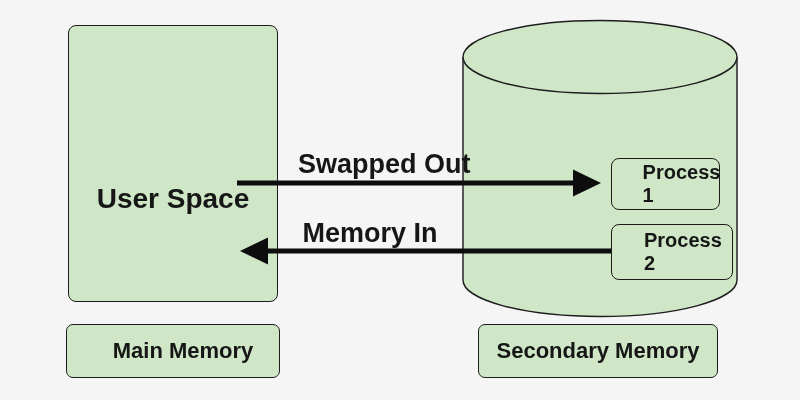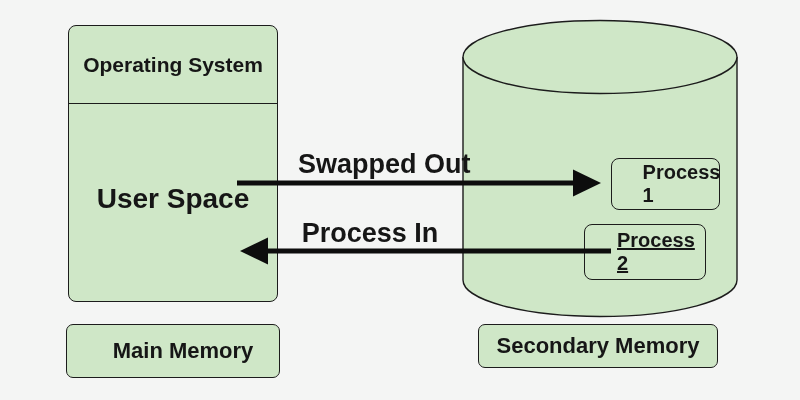--- a/index.html
+++ b/index.html
@@ -54,21 +54,21 @@
     position: absolute;
     background: var(--shape-fill);
     border: 1.4px solid var(--border);
     border-radius: 8px;
     display: flex; align-items: center; justify-content: center;
     font-size: 20px; font-weight: bold;
     z-index: 2;
     padding-left: 32px;
   }
   .process-1 { left: 611px; top: 158px; width: 109px; height: 52px; }
-  .process-2 { left: 584px; top: 224px; width: 122px; height: 56px; text-decoration: underline; }
+  .process-2 { left: 611px; top: 224px; width: 122px; height: 56px; }
 
   
   .arrow-label {
     position: absolute;
     font-size: 27px; font-weight: bold;
     text-align: center;
     z-index: 4;
     white-space: nowrap;
   }
   .swapped-out-label { left: 298px; top: 149px; width: 146px; }
@@ -78,36 +78,33 @@
   .caption-box {
     position: absolute;
     background: var(--shape-fill);
     border: 1.6px solid var(--border);
     border-radius: 7px;
     display: flex; align-items: center; justify-content: center;
     font-size: 22px; font-weight: bold;
     z-index: 2;
   }
   .main-memory-caption { left: 66px; top: 324px; width: 214px; height: 54px; padding-left: 20px; }
-  .secondary-memory-caption { left: 478px; top: 324px; width: 240px; height: 44px; }
+  .secondary-memory-caption { left: 478px; top: 324px; width: 240px; height: 54px; }
 </style>
 </head>
 <body>
 
 <div class="stage">
 
   <svg class="layer z1" width="800" height="400" viewBox="0 0 800 400">
     <path d="M463 57 V 280 A 137 36.5 0 0 0 737 280 V 57" fill="var(--shape-fill)" stroke="var(--border)" stroke-width="1.4"></path>
     <ellipse cx="600" cy="57" rx="137" ry="36.5" fill="var(--shape-fill)" stroke="var(--border)" stroke-width="1.4"></ellipse>
   </svg>
 
   <div class="main-box">
-    <div class="os-section">
-      <span>Operating System</span>
-    </div>
     <div class="user-space-label">User Space</div>
   </div>
 
   <div class="process-box process-1">
     <span>Process 1</span>
   </div>
   <div class="process-box process-2">
     <span>Process 2</span>
   </div>
 
@@ -116,21 +113,21 @@
       <path d="M237 183 H 575" stroke="var(--arrow)" stroke-width="5" fill="none"></path>
       <path d="M601 183 L 573 169.5 L 573 196.5 Z" fill="var(--arrow)"></path>
     </g>
     <g>
       <path d="M611 251 H 266" stroke="var(--arrow)" stroke-width="5" fill="none"></path>
       <path d="M240 251 L 268 237.5 L 268 264.5 Z" fill="var(--arrow)"></path>
     </g>
   </svg>
 
   <div class="arrow-label swapped-out-label">Swapped Out</div>
-  <div class="arrow-label swapped-in-label">Process In</div>
+  <div class="arrow-label swapped-in-label">Memory In</div>
 
   <div class="caption-box main-memory-caption">
     <span>Main Memory</span>
   </div>
   <div class="caption-box secondary-memory-caption">
     <span>Secondary Memory</span>
   </div>
 
 </div>
 

